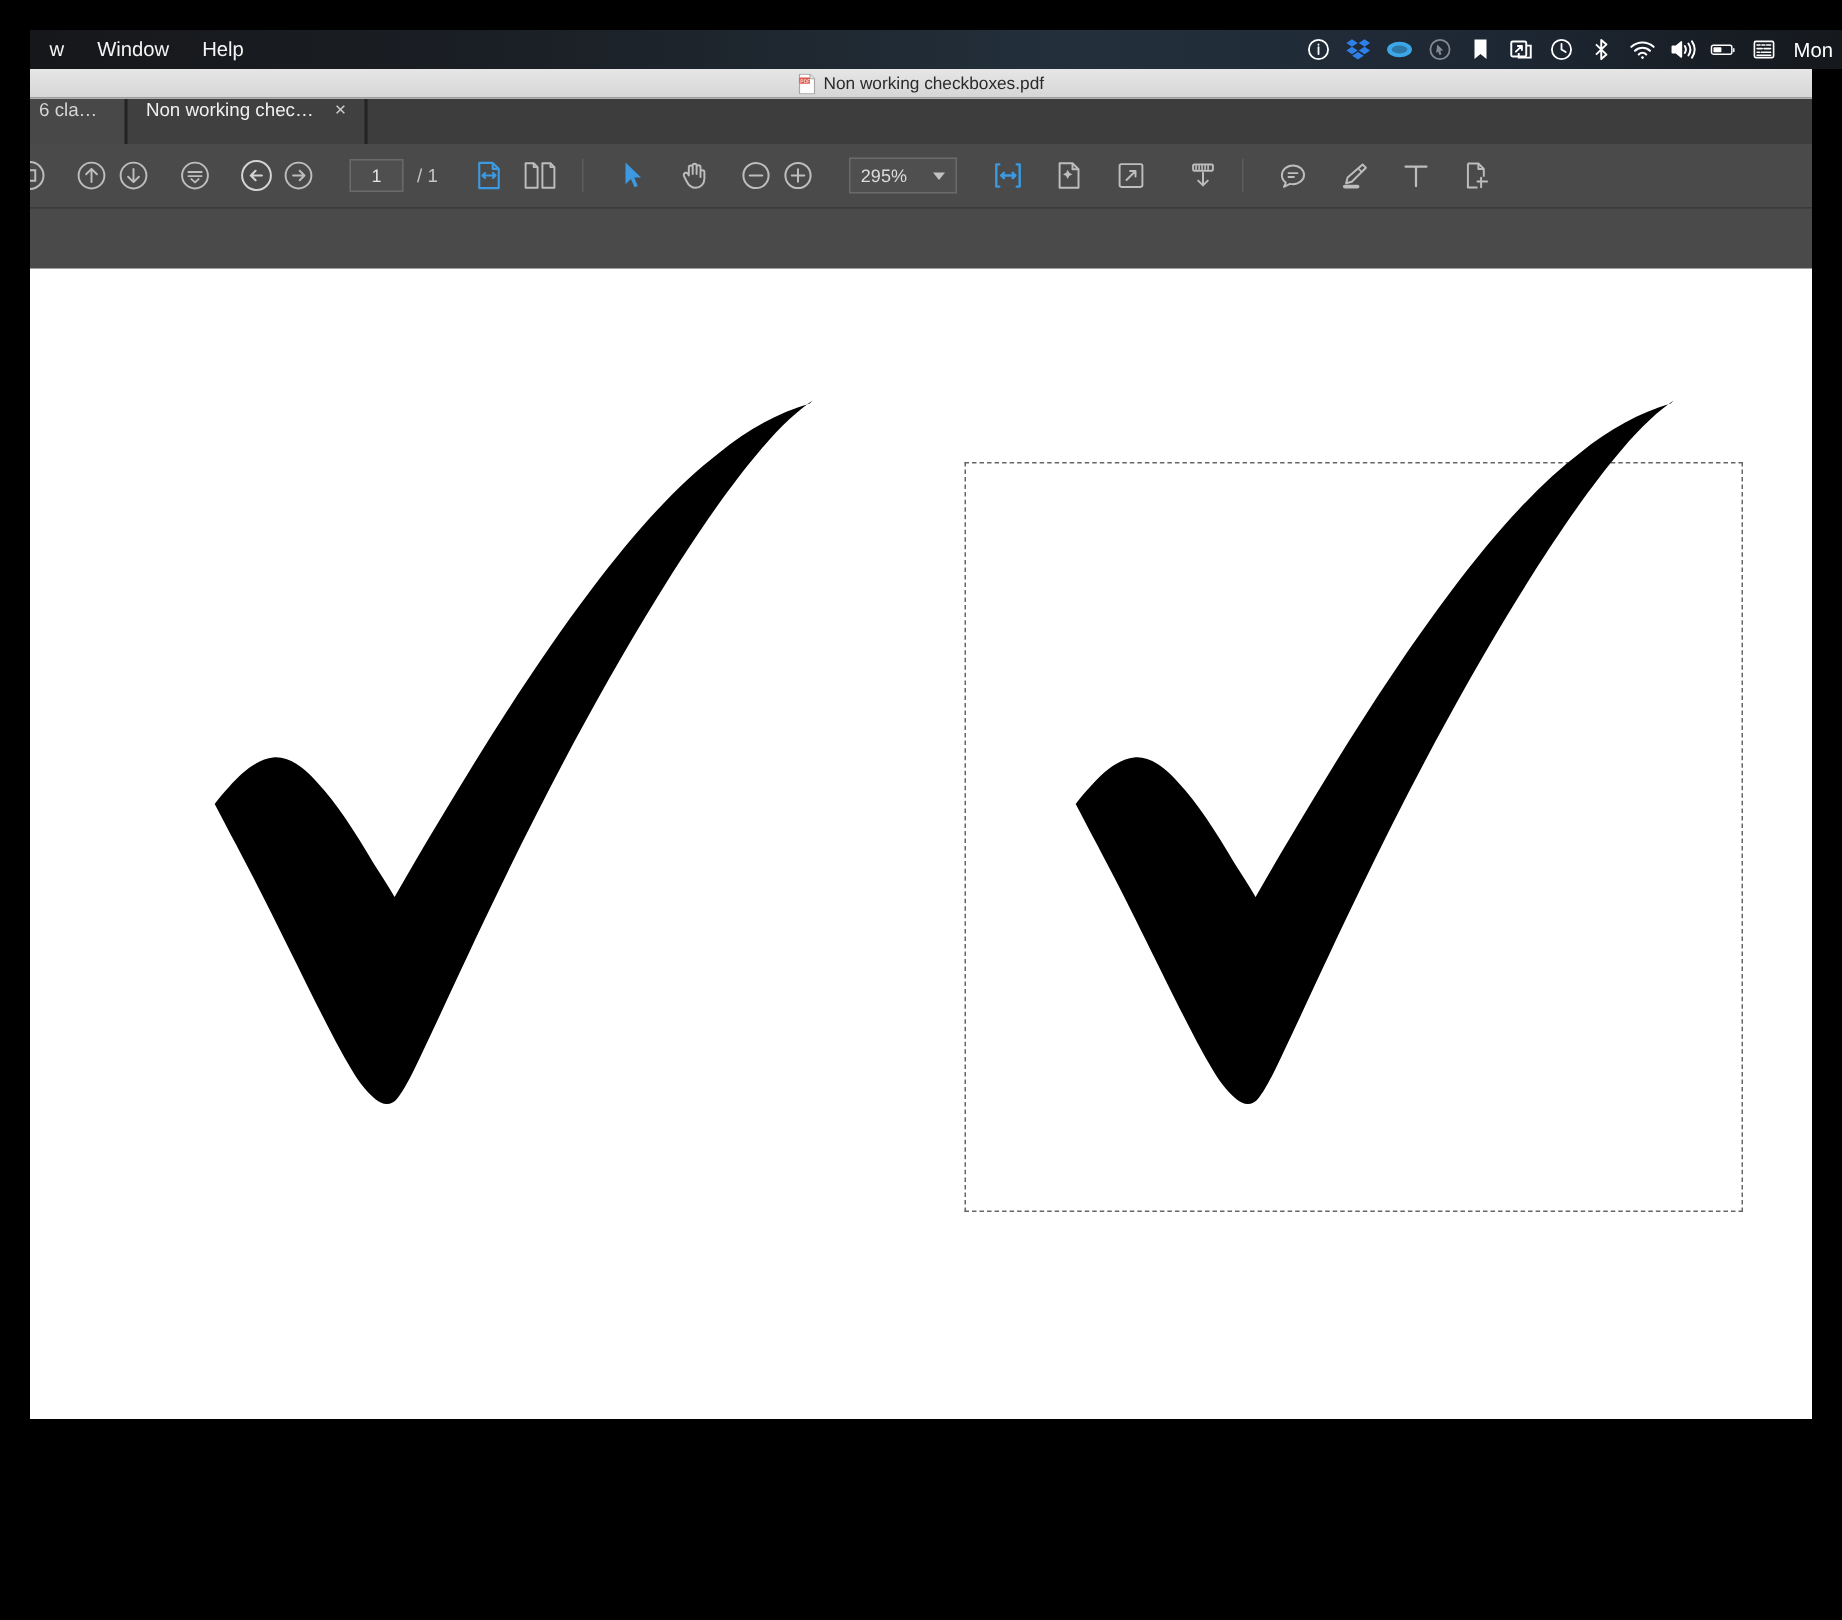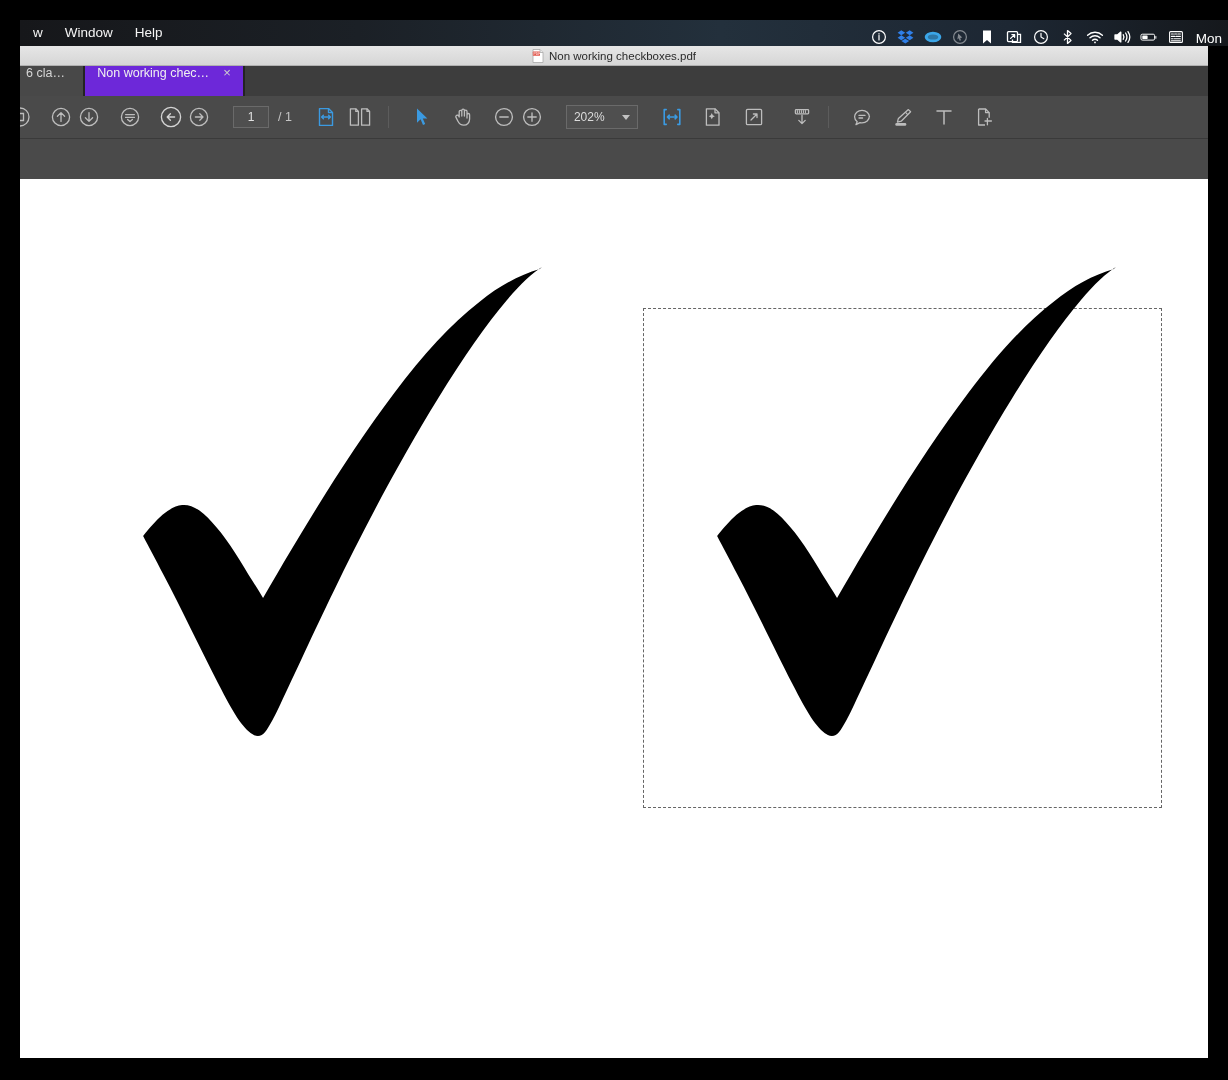--- a/index.html
+++ b/index.html
@@ -44,21 +44,21 @@
     padding: 0 11px;
     line-height: 26px;
     height: 26px;
     color: #f4f4f4;
     font-size: 13.5px;
     white-space: nowrap;
   }
   #menubar-spacer { flex: 1 1 auto; }
   #menubar-right {
     display: flex;
-    align-items: flex-end;
+    align-items: center;
     height: 100%;
     padding-right: 4px;
     gap: 9px;
   }
   .status-icon {
     width: 18px;
     height: 18px;
     display: inline-flex;
     align-items: center;
     justify-content: center;
@@ -75,21 +75,21 @@
     padding-right: 2px;
     white-space: nowrap;
   }
 
   
   #window {
     position: absolute;
     left: 20px;
     top: 46px;
     width: 1188px;
-    height: 1012px;
+    height: 900px;
     background: #3d3d3d;
     overflow: hidden;
   }
 
   
   #titlebar {
     position: relative;
     height: 19px;
     background: linear-gradient(to bottom, #e6e6e6 0%, #d6d6d6 100%);
     border-bottom: 1px solid #b0b0b0;
@@ -131,21 +131,21 @@
     padding: 0 10px;
     white-space: nowrap;
   }
   .tab.inactive {
     background: #484848;
     margin-left: -18px;
     padding-left: 24px;
     min-width: 82px;
   }
   .tab.active {
-    background: #6d28d9;
+    background: #404040;
     border-left: 1px solid #232323;
     color: #f0f0f0;
     min-width: 160px;
     justify-content: center;
     gap: 14px;
   }
   .tab-close {
     color: #cfcfcf;
     font-size: 13px;
     line-height: 1;
@@ -509,21 +509,21 @@
       <div class="tb-btn">
         <svg width="22" height="22" viewBox="0 0 22 22" fill="none" stroke="currentColor" stroke-width="1.35" stroke-linecap="round">
           <circle cx="11" cy="11" r="8.4"></circle>
           <path d="M6.8 11h8.4M11 6.8v8.4"></path>
         </svg>
       </div>
 
       <div class="tb-gap-l"></div>
 
       <div id="zoom-select">
-        <span id="zoom-value">202%</span>
+        <span id="zoom-value">295%</span>
         <span id="zoom-caret"></span>
       </div>
 
       <div class="tb-gap-l"></div>
 
       <div class="tb-btn blue">
         <svg width="22" height="22" viewBox="0 0 22 22" fill="none" stroke="currentColor" stroke-width="1.6" stroke-linecap="round" stroke-linejoin="round">
           <path d="M5.2 3.6H3.2v14.8h2M16.8 3.6h2v14.8h-2"></path>
           <path d="M6.6 11h8.8M8.3 9.2 6.4 11l1.9 1.8M14.1 9.2 16 11l-1.9 1.8"></path>
         </svg>

